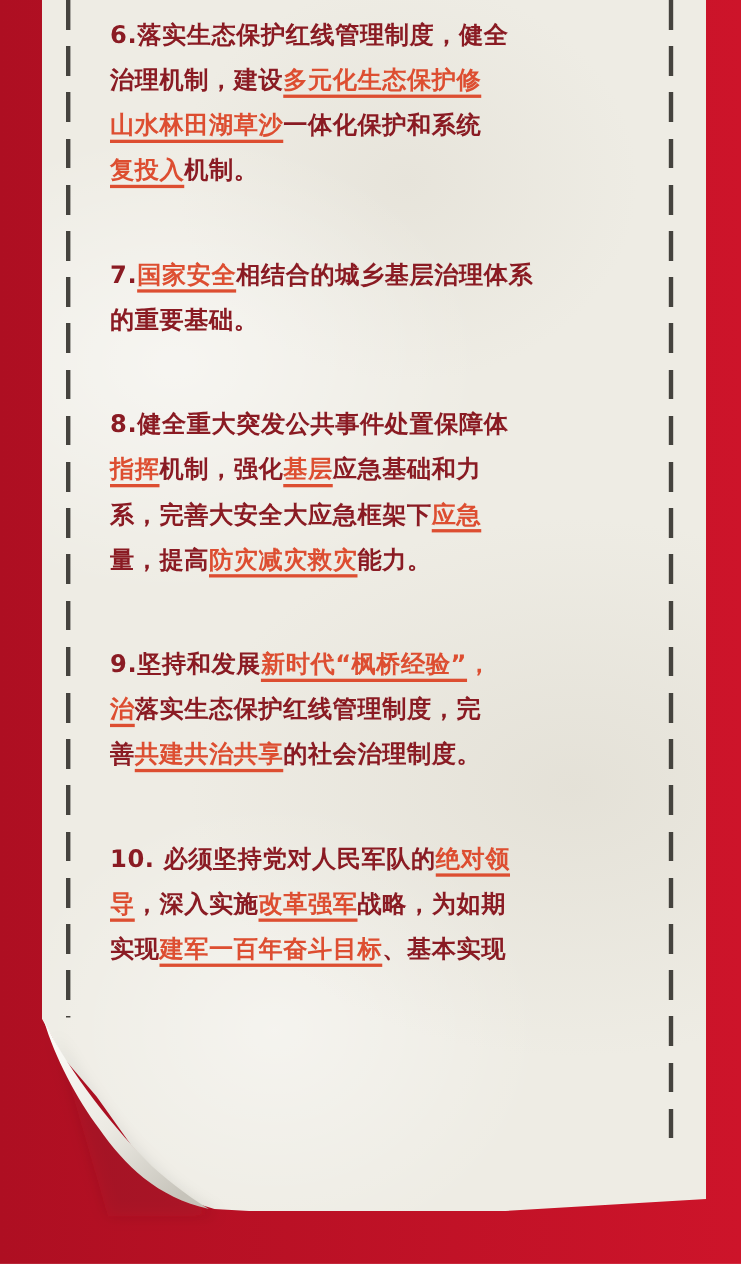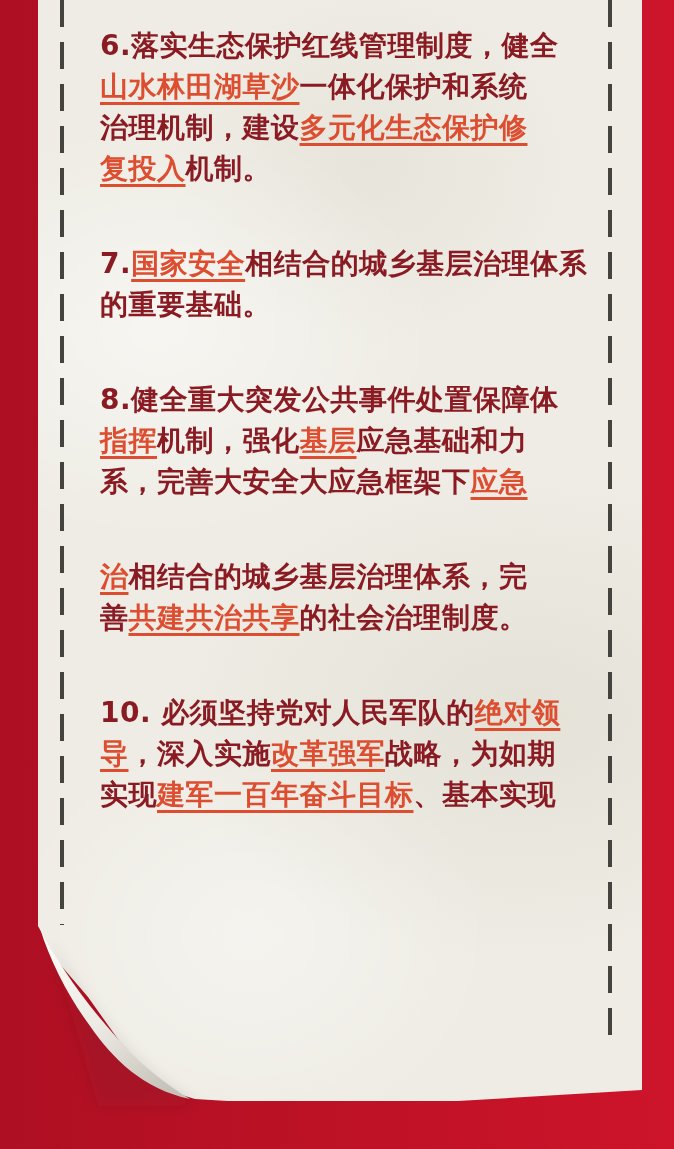--- a/index.html
+++ b/index.html
@@ -22,23 +22,23 @@
       604px 1090px, 420px 1101px, 190px 1101px,
       157px 1099px, 134px 1092px, 112px 1075px,
       82px 1042px, 50px 997px, 20px 962px, 0 926px);
   }
   .dash{position:absolute;top:0;width:4px;
     background:repeating-linear-gradient(180deg,
       var(--dash,#45433e) 0 27px, rgba(0,0,0,0) 27px 42px);}
   .dash-left{left:60px;height:925px;}
   .dash-right{left:608px;height:1046px;}
   .content{
-    position:absolute;left:100px;top:25px;width:505px;
+    position:absolute;left:100px;top:12px;width:505px;
     color:var(--ink,#8a1b23);
-    font-size:28px;font-weight:700;line-height:41px;letter-spacing:.5px;
+    font-size:22px;font-weight:700;line-height:41px;letter-spacing:.5px;
   }
   .para{margin:0 0 54px 0;}
   .line{white-space:nowrap;height:41px;}
   .seg{color:var(--ink,#8a1b23);}
   .seg.hl{
     color:var(--hl,#dd4e31);
     text-decoration:underline;
     text-decoration-thickness:3px;
     text-underline-offset:6px;
     text-decoration-skip-ink:none;
@@ -49,35 +49,37 @@
 </head>
 <body style="--bg1: #ae0f22; --bg2: #cd142a; --paper: #eeece4; --ink: #8a1b23; --hl: #dd4e31; --dash: #45433e;">
 
 <div class="canvas">
   <div class="paper"></div>
   <div class="dash dash-left"></div>
   <div class="dash dash-right"></div>
   <div class="content" id="content">
       <div class="para">
         <div class="line"><span class="seg">6.落实生态保护红线管理制度，健全</span></div>
+        <div class="line"><span class="seg">治理机制，建设</span><span class="seg hl">多元化生态保护修</span></div>
         <div class="line"><span class="seg hl">山水林田湖草沙</span><span class="seg">一体化保护和系统</span></div>
-        <div class="line"><span class="seg">治理机制，建设</span><span class="seg hl">多元化生态保护修</span></div>
         <div class="line"><span class="seg hl">复投入</span><span class="seg">机制。</span></div>
       </div>
       <div class="para">
         <div class="line"><span class="seg">7.</span><span class="seg hl">国家安全</span><span class="seg">相结合的城乡基层治理体系</span></div>
         <div class="line"><span class="seg">的重要基础。</span></div>
       </div>
       <div class="para">
         <div class="line"><span class="seg">8.健全重大突发公共事件处置保障体</span></div>
         <div class="line"><span class="seg hl">指挥</span><span class="seg">机制，强化</span><span class="seg hl">基层</span><span class="seg">应急基础和力</span></div>
         <div class="line"><span class="seg">系，完善大安全大应急框架下</span><span class="seg hl">应急</span></div>
+        <div class="line"><span class="seg">量，提高</span><span class="seg hl">防灾减灾救灾</span><span class="seg">能力。</span></div>
       </div>
       <div class="para">
-        <div class="line"><span class="seg hl">治</span><span class="seg">相结合的城乡基层治理体系，完</span></div>
+        <div class="line"><span class="seg">9.坚持和发展</span><span class="seg hl">新时代“枫桥经验”</span><span class="seg hlc">，</span></div>
+        <div class="line"><span class="seg hl">治</span><span class="seg">落实生态保护红线管理制度，完</span></div>
         <div class="line"><span class="seg">善</span><span class="seg hl">共建共治共享</span><span class="seg">的社会治理制度。</span></div>
       </div>
       <div class="para">
         <div class="line"><span class="seg">10. 必须坚持党对人民军队的</span><span class="seg hl">绝对领</span></div>
         <div class="line"><span class="seg hl">导</span><span class="seg">，深入实施</span><span class="seg hl">改革强军</span><span class="seg">战略，为如期</span></div>
         <div class="line"><span class="seg">实现</span><span class="seg hl">建军一百年奋斗目标</span><span class="seg">、基本实现</span></div>
       </div>
     </div>
   <svg class="curl" viewBox="0 0 160 186">
     <defs>

